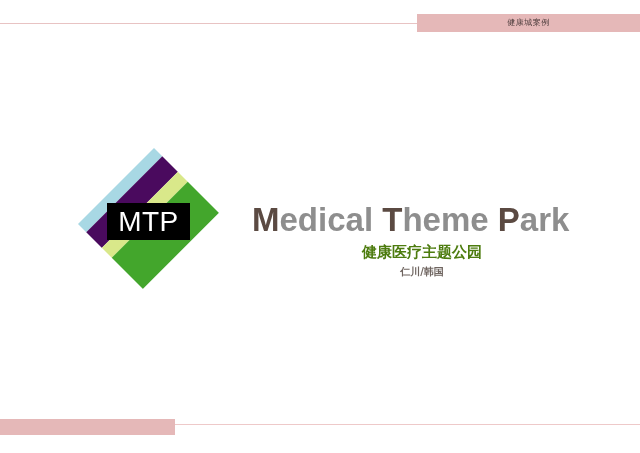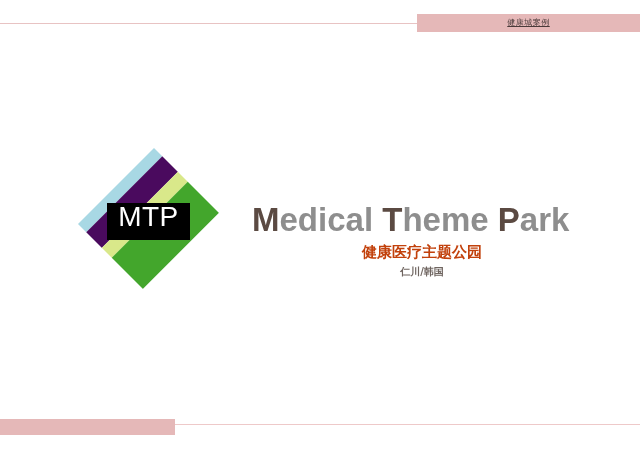--- a/index.html
+++ b/index.html
@@ -43,21 +43,20 @@
     display: flex;
     align-items: center;
     justify-content: center;
   }
   .header-tag-label {
     font-size: 8px;
     line-height: 1;
     color: #4a3a3a;
     letter-spacing: 0.5px;
     font-family: "DejaVu Sans", "Liberation Sans", sans-serif;
-    text-decoration: underline;
   }
 
   
   .footer-block {
     position: absolute;
     left: 0;
     top: 419px;
     width: 175px;
     height: 16px;
     background: #e5b8b8;
@@ -86,20 +85,21 @@
     height: 152px;
   }
   .logo-mtp-box {
     position: absolute;
     left: 29px;
     top: 55px;
     width: 83px;
     height: 37px;
     background: #000000;
     display: flex;
+    align-items: center;
     justify-content: center;
   }
   .logo-mtp-text {
     color: #ffffff;
     font-size: 28px;
     line-height: 1;
     font-weight: 400;
     letter-spacing: 0.5px;
     font-family: "Liberation Sans", "DejaVu Sans", sans-serif;
   }
@@ -122,21 +122,21 @@
   }
   .main-title .cap {
     color: #5b4a42;
   }
   .subtitle-cn {
     margin: 0;
     text-align: center;
     font-size: 15px;
     line-height: 21px;
     font-weight: bold;
-    color: #c2410c;
+    color: #4d7c0f;
     font-family: "DejaVu Sans", "Liberation Sans", sans-serif;
   }
   .subtitle-loc {
     margin: 0;
     text-align: center;
     font-size: 10px;
     line-height: 17px;
     font-weight: bold;
     color: #6f6560;
     font-family: "DejaVu Sans", "Liberation Sans", sans-serif;

